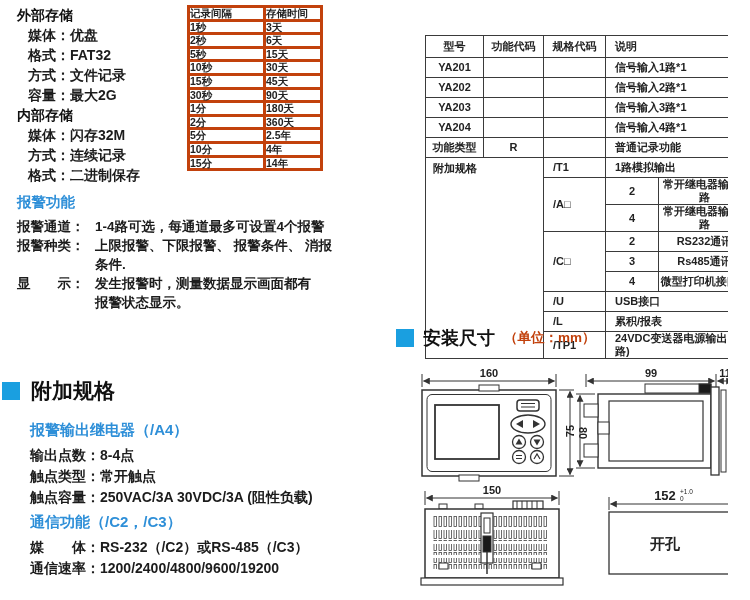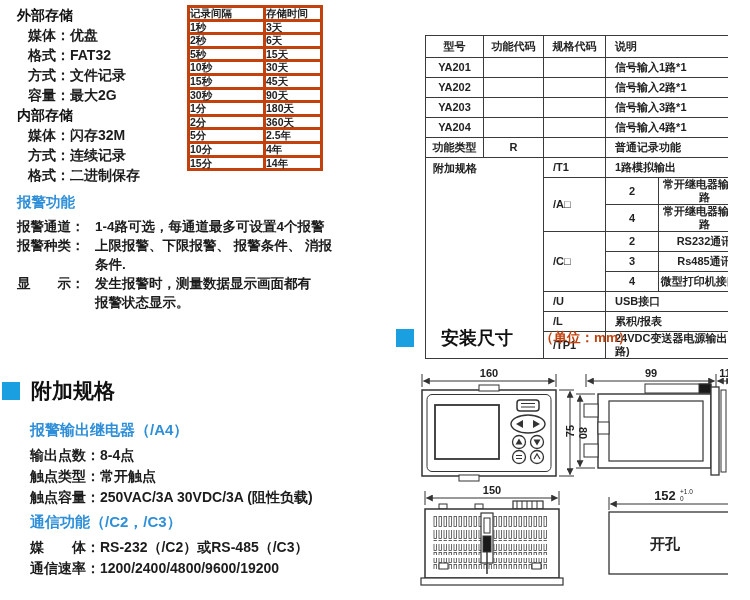--- a/index.html
+++ b/index.html
@@ -233,21 +233,21 @@
       <td class="l bold">/L</td>
       <td class="l semibold" colspan="2">累积/报表</td>
     </tr>
     <tr>
       <td class="l bold">/TP1</td>
       <td class="l semibold" colspan="2">24VDC变送器电源输出(1回路)</td>
     </tr>
   </tbody>
     </table>
 
-  <div class="abs big-heading" style="left:396px;top:326px;gap:27px;">
+  <div class="abs big-heading" style="left:396px;top:326px;gap:9px;">
     <div class="blue-square"></div>
     <div class="mid-heading-text">安装尺寸</div>
     <div class="unit-note">（单位：mm）</div>
   </div>
 
   <svg class="abs" style="left:413px;top:360px;" width="337" height="240" viewBox="0 0 337 240">
     <defs>
       <marker id="arr" viewBox="0 0 10 10" refX="9" refY="5" markerWidth="7" markerHeight="7" orient="auto-start-reverse">
         <path d="M0,0 L10,5 L0,10 z" fill="#333"></path>
       </marker>

